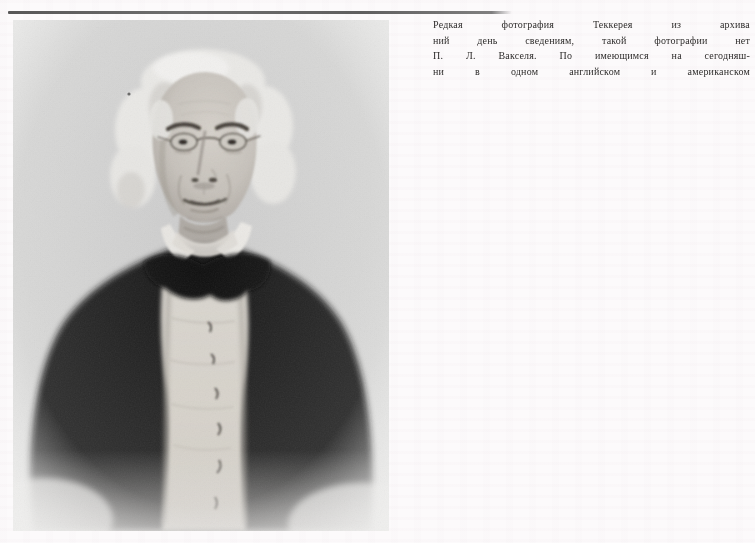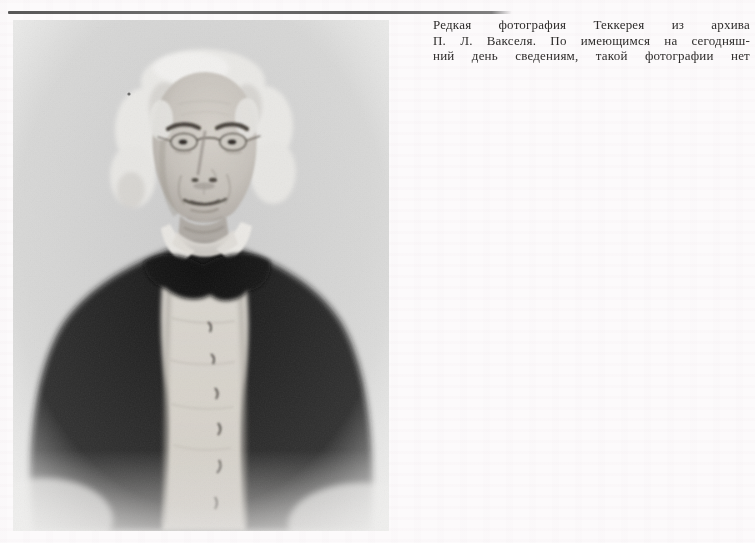--- a/index.html
+++ b/index.html
@@ -27,21 +27,21 @@
   }
   
   .photo{
     position:absolute;left:13px;top:20px;width:376px;height:511px;
     background:var(--photo_bg,#d2d2d1);
   }
   .photo svg{display:block;width:100%;height:100%;}
   
   .caption{
     position:absolute;left:433px;top:17px;width:317px;
-    font-size:13px;line-height:15.6px;color:var(--caption_text,#2e2c2b);
+    font-size:10px;line-height:15.6px;color:var(--caption_text,#2e2c2b);
     letter-spacing:.2px;
   }
   .cap-line{white-space:nowrap;}
   .cap-line.just{text-align:justify;text-align-last:justify;}
 </style>
 </head>
 <body>
 
 <div class="page">
 
@@ -184,17 +184,18 @@
       <ellipse cx="30" cy="500" rx="70" ry="42" fill="#e9e8e6" opacity="0.7" filter="url(#soft3)"></ellipse>
       <ellipse cx="350" cy="505" rx="75" ry="42" fill="#e9e8e6" opacity="0.7" filter="url(#soft3)"></ellipse>
       <rect x="0" y="430" width="376" height="81" fill="url(#fadeBottom)"></rect>
       <rect width="376" height="511" fill="url(#vign)"></rect>
       <rect width="376" height="511" filter="url(#grainF)" opacity="0.28"></rect>
     </svg>
   </div>
 
   <div class="caption">
     <div class="cap-line just">Редкая фотография Теккерея из архива</div>
+    <div class="cap-line just">ний день сведениям, такой фотографии нет</div>
     <div class="cap-line just">П. Л. Вакселя. По имеющимся на сегодняш-</div>
-    <div class="cap-line just">ний день сведениям, такой фотографии нет</div>
+    <div class="cap-line just">ни в одном английском и американском</div>
   </div>
 
 </div>
 
 </body></html>

